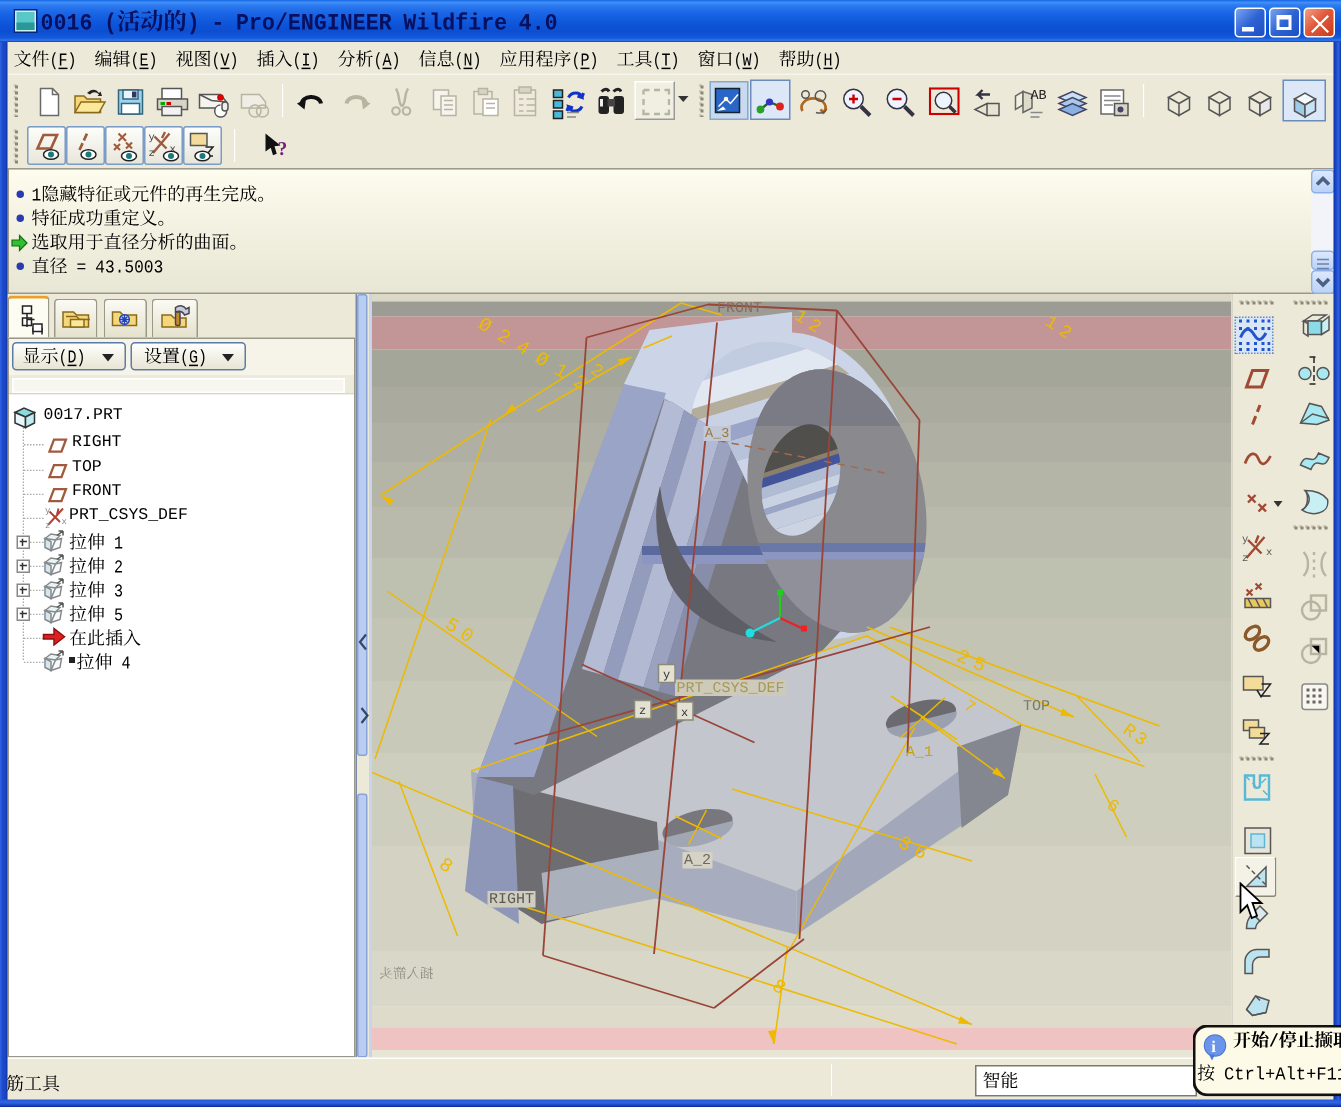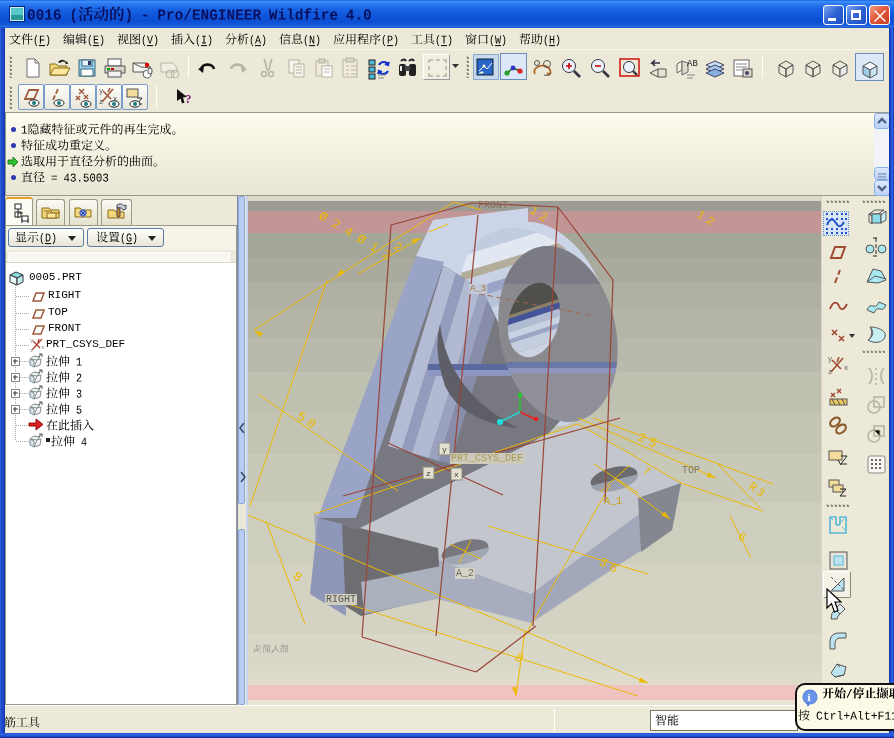--- a/index.html
+++ b/index.html
@@ -674,21 +674,21 @@
     <rect x="0" y="152" width="1" height="1" fill="#aaa"></rect>
     <rect x="0" y="154" width="1" height="1" fill="#aaa"></rect>
     <rect x="0" y="156" width="1" height="1" fill="#aaa"></rect>
     <rect x="0" y="158" width="1" height="1" fill="#aaa"></rect>
   </svg>
 <svg class="abs" style="left:8px;top:270px" width="18" height="16">
     <path d="M2 5 l6 -3 l7 3 l-6 3 z" fill="#8adce0" stroke="#333"></path>
     <path d="M2 5 v7 l7 3 v-7 z" fill="#e8f6fa" stroke="#333"></path>
     <path d="M15 5 v7 l-6 3 v-7 z" fill="#c0ecf0" stroke="#333"></path>
   </svg>
-<div style="font-family:'Liberation Mono',monospace;font-size:11px;color:#000;position:absolute;white-space:pre;left:29px;top:271px">0005.PRT</div>
+<div style="font-family:'Liberation Mono',monospace;font-size:11px;color:#000;position:absolute;white-space:pre;left:29px;top:271px">0017.PRT</div>
 <svg class="abs" style="left:16px;top:296px" width="14" height="2">
     <rect x="0" y="0" width="1" height="1" fill="#aaa"></rect>
     <rect x="2" y="0" width="1" height="1" fill="#aaa"></rect>
     <rect x="4" y="0" width="1" height="1" fill="#aaa"></rect>
     <rect x="6" y="0" width="1" height="1" fill="#aaa"></rect>
     <rect x="8" y="0" width="1" height="1" fill="#aaa"></rect>
     <rect x="10" y="0" width="1" height="1" fill="#aaa"></rect>
     <rect x="12" y="0" width="1" height="1" fill="#aaa"></rect>
   </svg>
 <svg class="abs" style="left:30px;top:289px" width="16" height="14">

